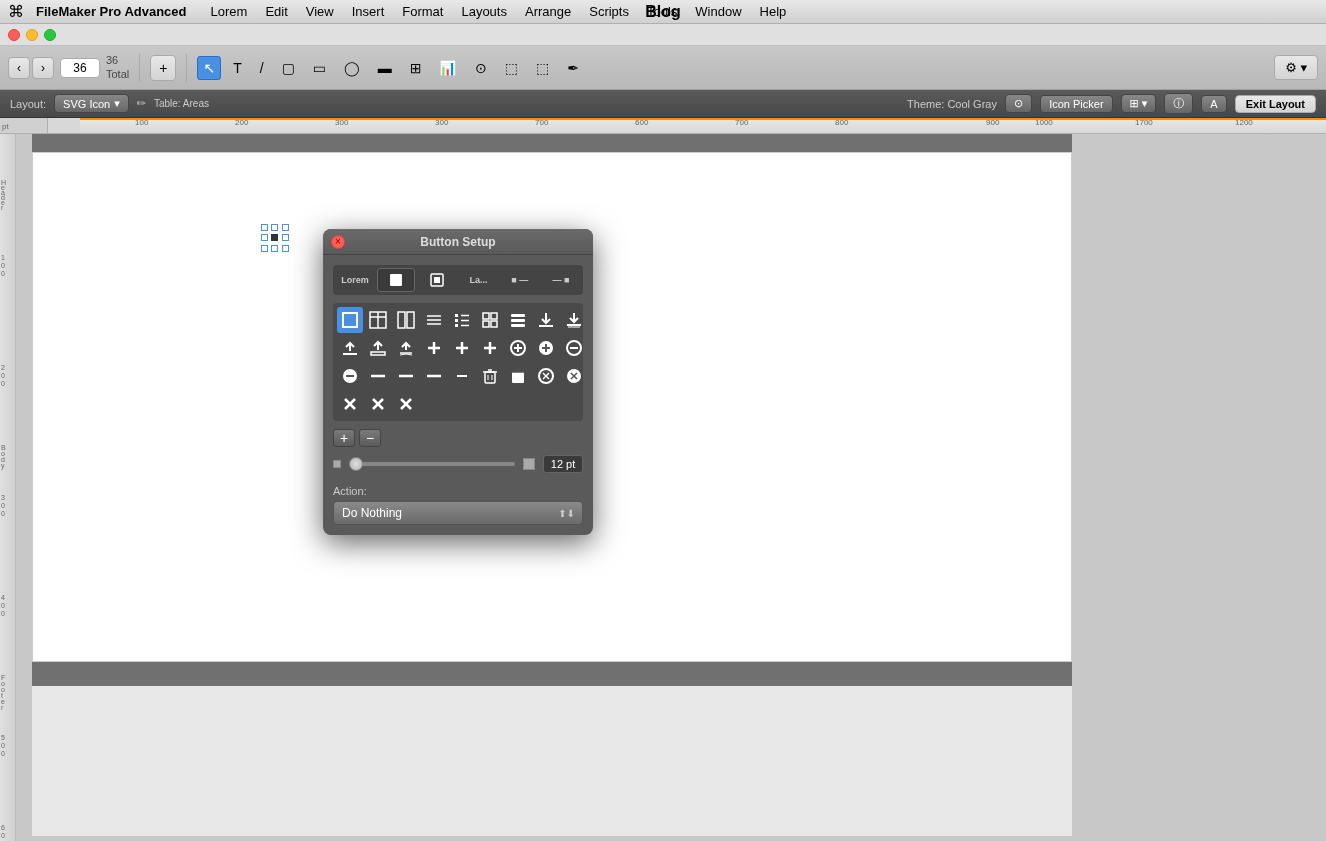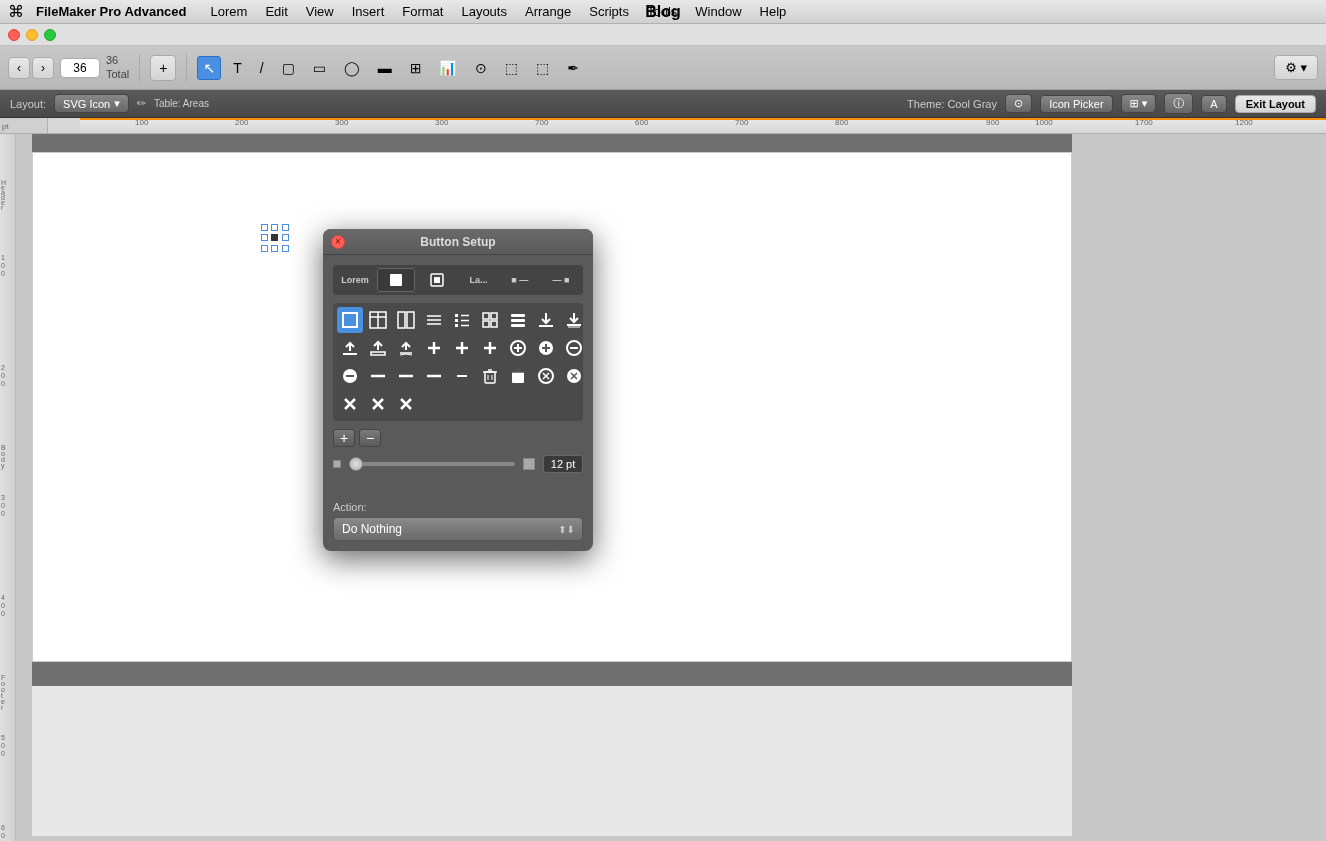--- a/index.html
+++ b/index.html
@@ -290,21 +290,21 @@
       display: flex;
       align-items: center;
       justify-content: center;
     }
 
     
     .size-row {
       display: flex;
       align-items: center;
       gap: 8px;
-      margin-bottom: 28px;
+      margin-bottom: 12px;
     }
     .size-slider-container {
       flex: 1;
       position: relative;
       height: 18px;
       display: flex;
       align-items: center;
     }
     .slider-track {
       width: 100%;

